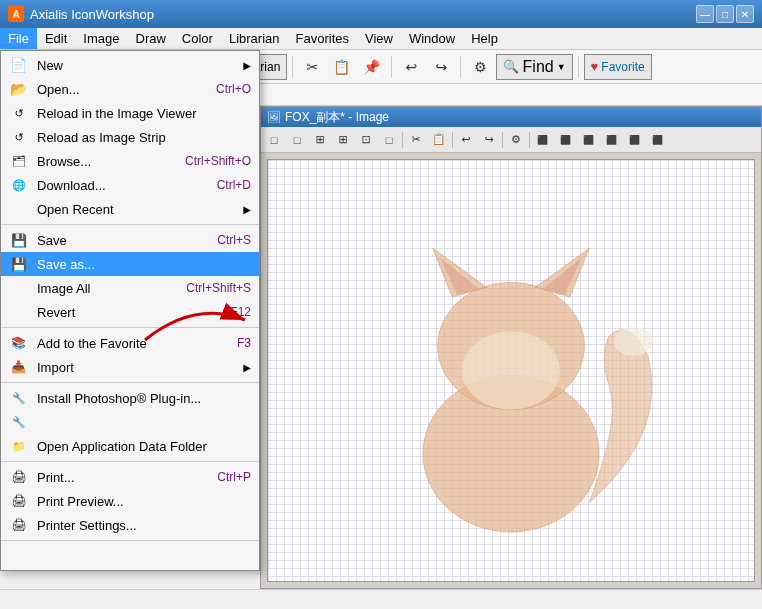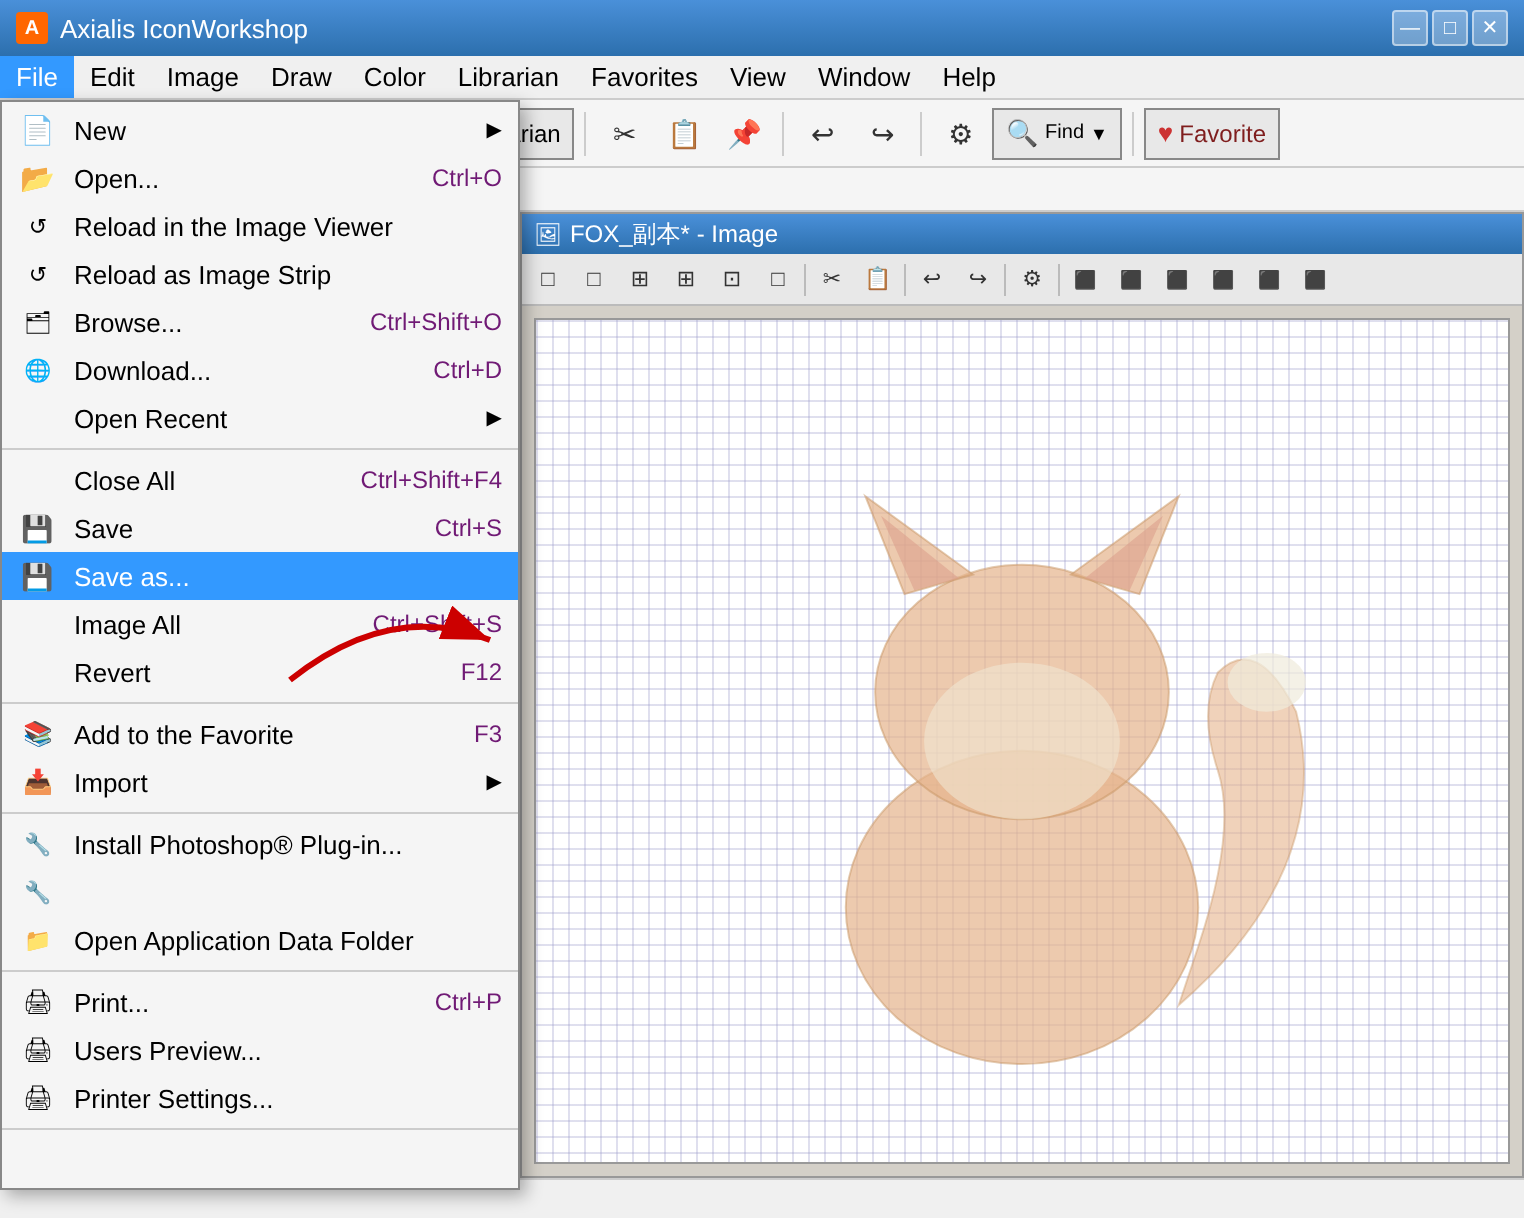--- a/index.html
+++ b/index.html
@@ -275,27 +275,27 @@
   <div class="tb-btn">✂</div>
   <div class="tb-btn">📋</div>
   <div class="tb-btn">📌</div>
   <div class="tb-separator"></div>
   <div class="tb-btn">↩</div>
   <div class="tb-btn">↪</div>
   <div class="tb-separator"></div>
   <div class="tb-btn">⚙</div>
   <div class="tb-find-btn">
     <span style="font-size:13px;">🔍</span>
-    <span style="font-size:10px;text-align:center;">Find</span>
+    <span style="font-size:16px;text-align:center;">Find</span>
     <span style="font-size:9px;">▼</span>
   </div>
   <div class="tb-separator"></div>
   <div class="tb-favorite-btn">
     <span style="font-size:13px; color:#cc3333;">♥</span>
-    <span style="font-size:12px; color:#7f1d1d;">Favorite</span>
+    <span style="font-size:12px; color:#0369a1;">Favorite</span>
   </div>
 </div>
 
 <div class="path-bar">
   <span>C:\Users\Desktop\FOX_副本.png</span>
 </div>
 
 <div class="file-dropdown">
 
   <div class="dd-item">
@@ -334,25 +334,20 @@
 
   <div class="dd-item">
     <span class="dd-icon"></span>
     <span>Open Recent</span>
     <span class="arrow">▶</span>
   </div>
 
   <div class="dd-separator"></div>
 
 
-  <div class="dd-item">
-    <span class="dd-icon"></span>
-    <span>Close All</span>
-    <span class="shortcut">Ctrl+Shift+F4</span>
-  </div>
 
   <div class="dd-item">
     <span class="dd-icon" style="font-size:13px;">💾</span>
     <span>Save</span>
     <span class="shortcut">Ctrl+S</span>
   </div>
 
   <div class="dd-item highlighted">
     <span class="dd-icon" style="font-size:13px;">💾</span>
     <span>Save as...</span>
@@ -403,21 +398,21 @@
   <div class="dd-separator"></div>
 
   <div class="dd-item">
     <span class="dd-icon" style="font-size:12px;">🖨</span>
     <span>Print...</span>
     <span class="shortcut">Ctrl+P</span>
   </div>
 
   <div class="dd-item">
     <span class="dd-icon" style="font-size:12px;">🖨</span>
-    <span>Users Preview...</span>
+    <span>Print Preview...</span>
   </div>
 
   <div class="dd-item">
     <span class="dd-icon" style="font-size:12px;">🖨</span>
     <span>Printer Settings...</span>
   </div>
 
   <div class="dd-separator"></div>
 
   <div class="dd-item">

